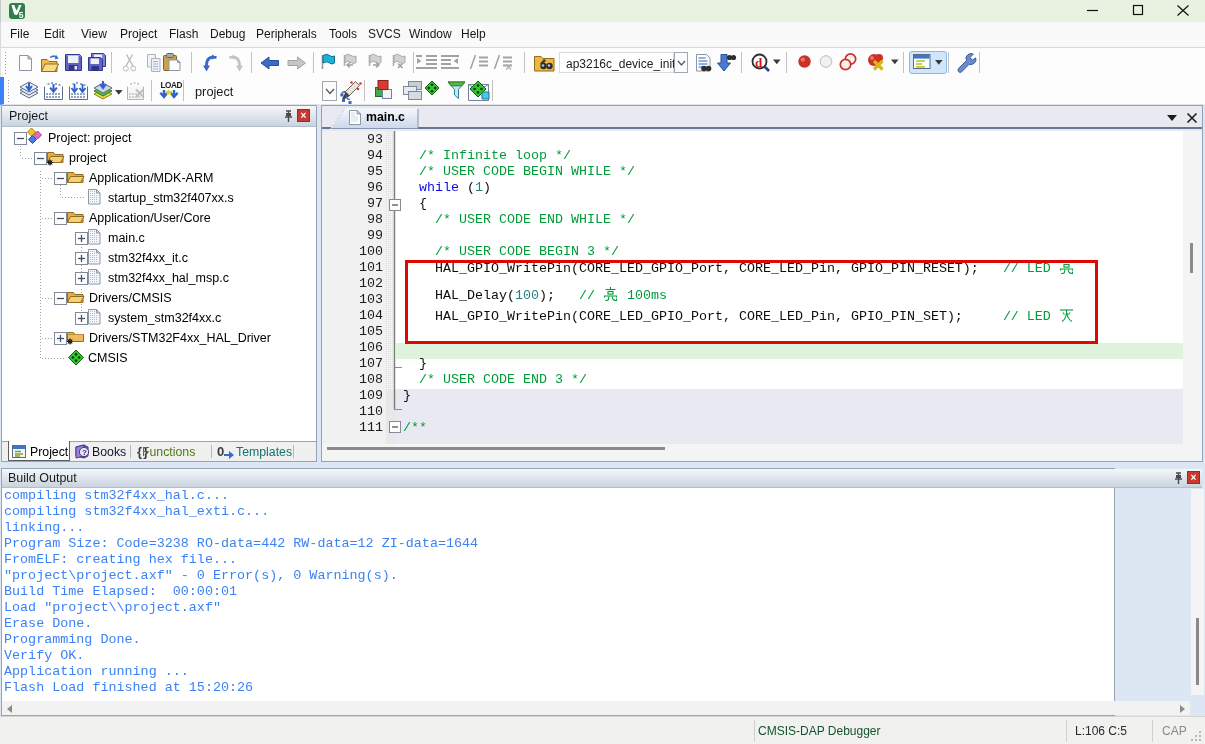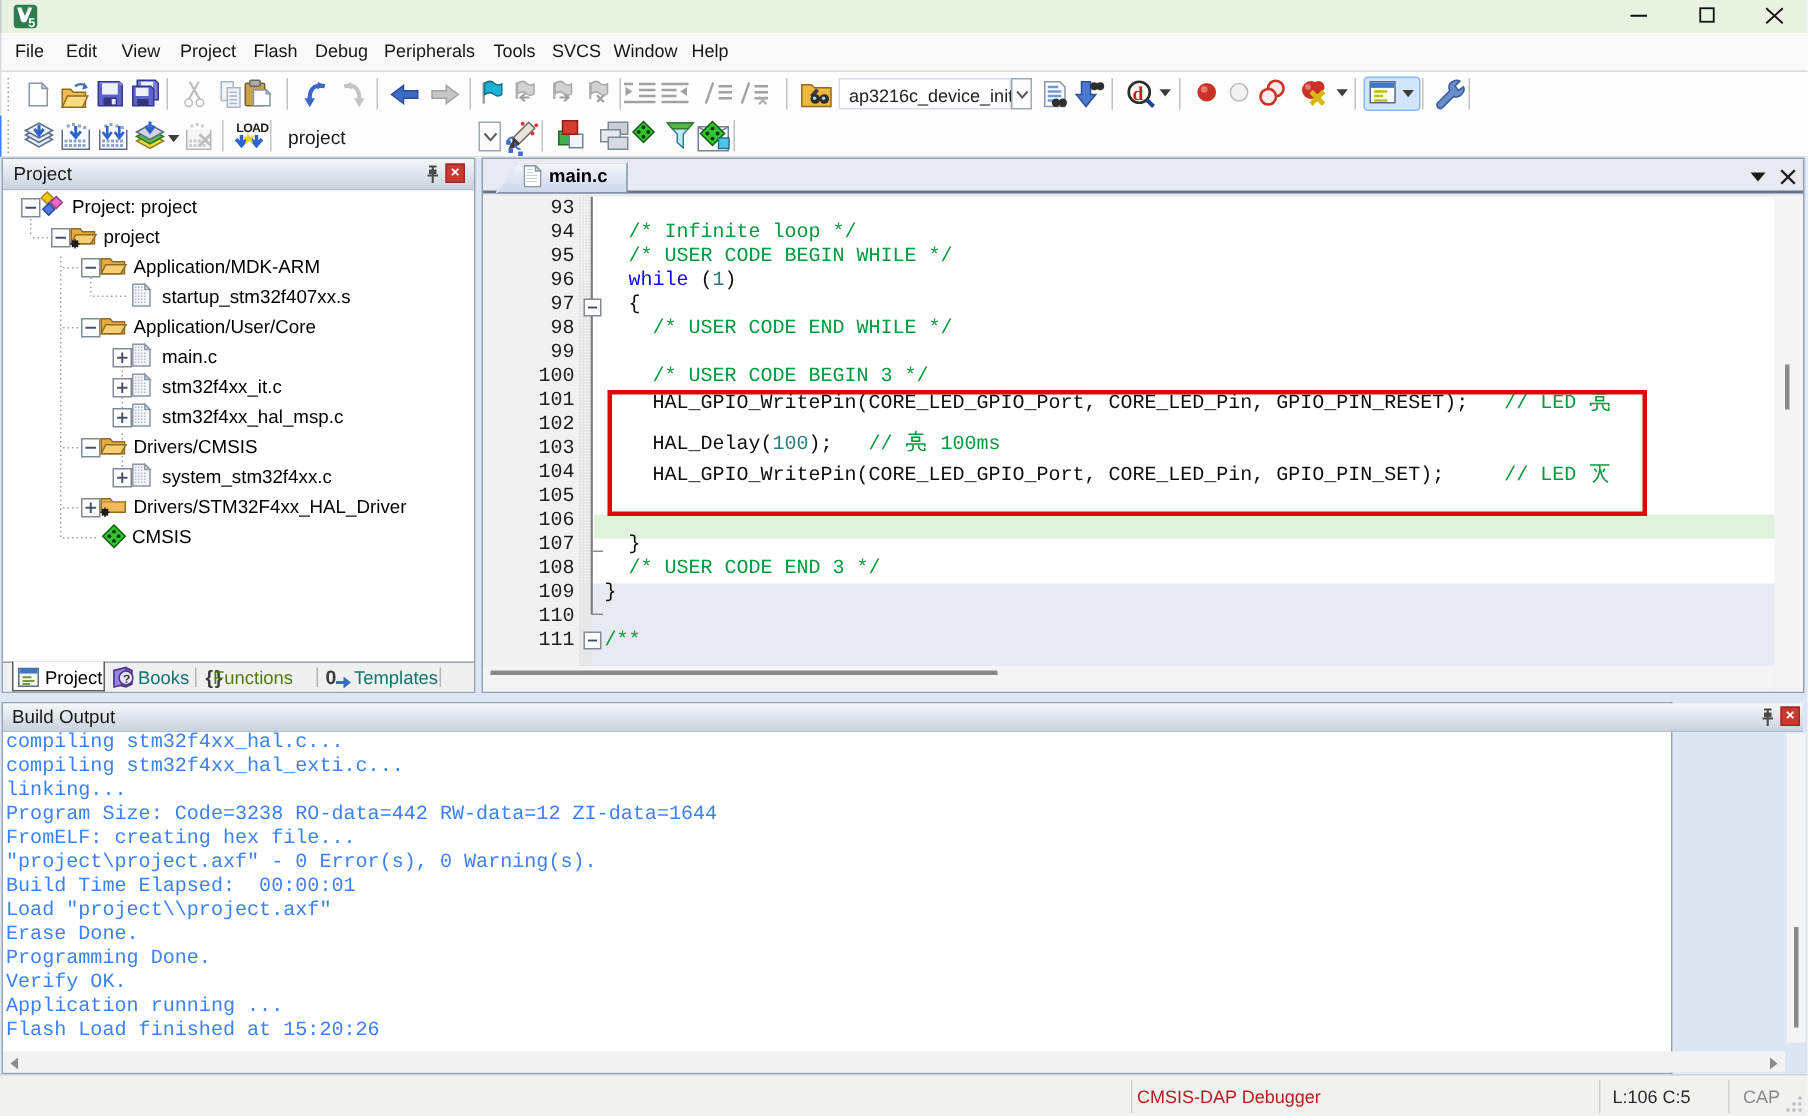--- a/index.html
+++ b/index.html
@@ -3,21 +3,21 @@
 <style>
 *{margin:0;padding:0;box-sizing:border-box}
 html,body{width:1205px;height:744px;overflow:hidden;background:#fff;font-family:"Liberation Sans",sans-serif}
 .ab{position:absolute}
 .mono{font-family:"Liberation Mono",monospace}
 .sep1{position:absolute;width:1px;background:#c9c9c9}
 #titlebar{left:0;top:0;width:1205px;height:22px;background:#e9f2e1;border-left:1px solid #c3cbd2}
 #menubar{left:0;top:22px;width:1205px;height:26px;background:#f9f9f9;border-left:1px solid #d6dade;border-bottom:1px solid #d9d9d9}
 .menuitem{position:absolute;top:5px;font-size:12px;color:#161616}
 #tb1{left:0;top:48px;width:1205px;height:29px;background:#fdfdfd;border-left:1px solid #e0e0e0}
-#tb2{left:0;top:77px;width:1205px;height:28px;background:#fdfdfd;border-left:1px solid #3b82f6;border-bottom:1px solid #e4e4e4}
+#tb2{left:0;top:77px;width:1205px;height:28px;background:#fdfdfd;border-left:4px solid #3b82f6;border-bottom:1px solid #e4e4e4}
 #client{left:0;top:105px;width:1205px;height:611px;background:#dce7f3}
 
 #pp{left:1px;top:0px;width:316px;height:357px;background:#fff;border:1px solid #98a4b5}
 #pphead{left:0;top:0;width:314px;height:21px;background:linear-gradient(#f5f7fa,#c9d3df);border-bottom:1px solid #b4bfcc}
 #pptabs{left:0;top:335px;width:314px;height:20px;background:#f0f0f0;border-top:1px solid #9aa2ac}
 
 #ed{left:321px;top:0px;width:882px;height:357px;background:#e9eaf1;border:1px solid #93a2b8}
 #edtabbar{left:0;top:0;width:880px;height:23px;background:#e9eaf1;border-bottom:2px solid #68758f}
 #edbody{left:0;top:25px;width:880px;height:258px;background:#fff}
 #gutter{left:0;top:0;width:64px;height:313px;background:#f1f1f1}
@@ -512,21 +512,21 @@
             <line x1="3" y1="11" x2="8" y2="11"></line>
           </g>
         </svg>
       <span class="ab" style="left:28px;top:3px;font-size:12.3px;color:#000">Project</span>
       <svg class="ab" style="left:72px;top:2px" width="16" height="15" viewBox="0 0 16 15">
           <path d="M2 3 l8 -2 l4 2 v9 l-4 2 l-8 -2 z" fill="#7a5bd0" stroke="#4a3788"></path>
           <path d="M2 3 l8 -2 v11 l-8 2 z" fill="#9b82e0" stroke="#4a3788"></path>
           <circle cx="10" cy="8" r="4.6" fill="#e8e4f8" stroke="#4a3788"></circle>
           <text x="8" y="11" font-size="8" fill="#333" font-family="Liberation Sans" font-weight="bold">?</text>
         </svg>
-      <span class="ab" style="left:90px;top:3px;font-size:12.3px;color:#0f766e">Books</span>
+      <span class="ab" style="left:90px;top:3px;font-size:12.3px;color:#0f172a">Books</span>
       <div class="sep1" style="left:128px;top:3px;height:13px;background:#b5b5b5"></div>
       <span class="ab" style="left:135px;top:2px;font-size:13px;color:#3c3c3c;font-weight:bold">{ }</span>
       <span class="ab" style="left:140px;top:3px;font-size:12.3px;color:#4d7c0f">Functions</span>
       <div class="sep1" style="left:209px;top:3px;height:13px;background:#b5b5b5"></div>
       <span class="ab" style="left:215px;top:2px;font-size:13px;color:#3c3c3c;font-weight:bold">0</span>
       <svg class="ab" style="left:222px;top:9px" width="10" height="8" viewBox="0 0 10 8">
           <path d="M0 3 h5 v-3 l5 4 l-5 4 v-3 h-5 z" fill="#3a6cc6"></path>
         </svg>
       <span class="ab" style="left:234px;top:3px;font-size:12.3px;color:#0f766e">Templates</span>
       <div class="sep1" style="left:291px;top:3px;height:13px;background:#b5b5b5"></div>
@@ -659,21 +659,21 @@
       </svg>
     <svg class="ab" style="left:1176px;top:236px" width="8" height="8" viewBox="0 0 8 8">
         <path d="M2 0 L7 4 L2 8 Z" fill="#8a8a8a"></path>
       </svg>
   </div>
 </div>
 <div class="ab" id="statusbar">
   <div class="sep1" style="left:754px;top:3px;height:22px;background:#d0d0d0"></div>
   <div class="sep1" style="left:1066px;top:3px;height:22px;background:#d0d0d0"></div>
   <div class="sep1" style="left:1152px;top:3px;height:22px;background:#d0d0d0"></div>
-  <span class="ab" style="left:758px;top:7px;font-size:12px;color:#b91c1c">CMSIS-DAP Debugger</span>
+  <span class="ab" style="left:758px;top:7px;font-size:12px;color:#14532d">CMSIS-DAP Debugger</span>
   <span class="ab" style="left:1075px;top:7px;font-size:12px;color:#2a2a2a">L:106 C:5</span>
   <span class="ab" style="left:1162px;top:7px;font-size:12px;color:#8a8a8a">CAP</span>
   <svg class="ab" style="left:1190px;top:14px" width="13" height="12" viewBox="0 0 13 12">
       <g fill="#b9b9b9">
         <rect x="9" y="0" width="2" height="2"></rect>
         <rect x="9" y="4" width="2" height="2"></rect>
         <rect x="5" y="4" width="2" height="2"></rect>
         <rect x="9" y="8" width="2" height="2"></rect>
         <rect x="5" y="8" width="2" height="2"></rect>
         <rect x="1" y="8" width="2" height="2"></rect>

